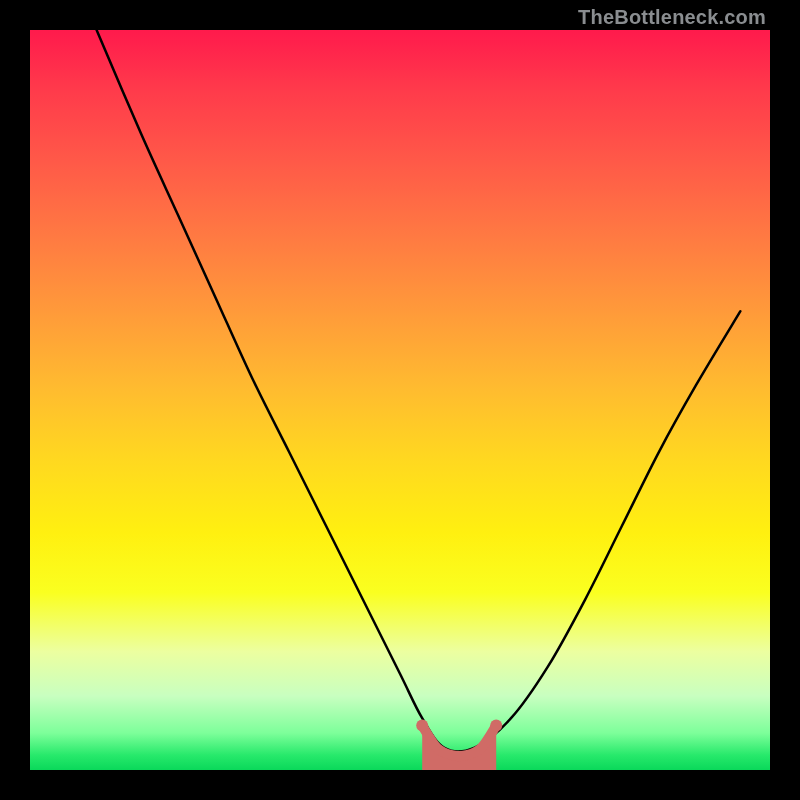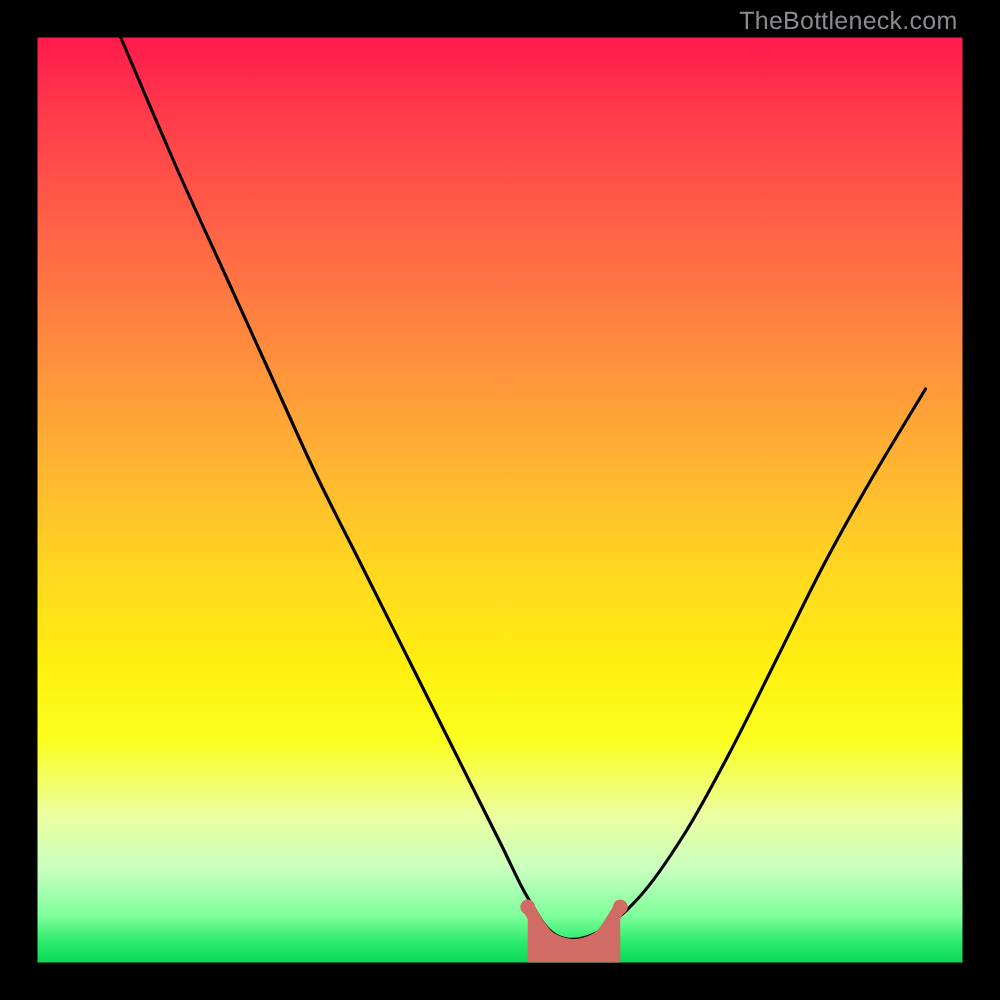--- a/index.html
+++ b/index.html
@@ -39,21 +39,21 @@
       #7dff9a 95%,
       #27e96b 98%,
       #0ad85a 100%
     );
   }
   .credit {
     position: absolute;
     top: 6px;
     right: 34px;
     font-size: 20px;
-    font-weight: normal;
+    font-weight: bold;
     color: #8a8d90;
     letter-spacing: 0.2px;
   }
   svg.curve {
     position: absolute;
     left: 0;
     top: 0;
     width: 740px;
     height: 740px;
     overflow: visible;

